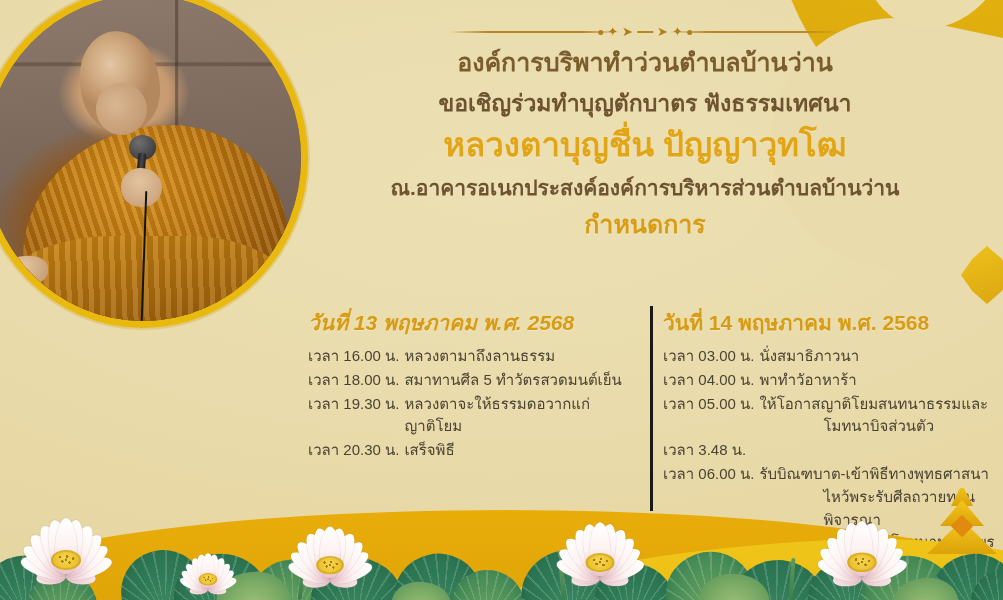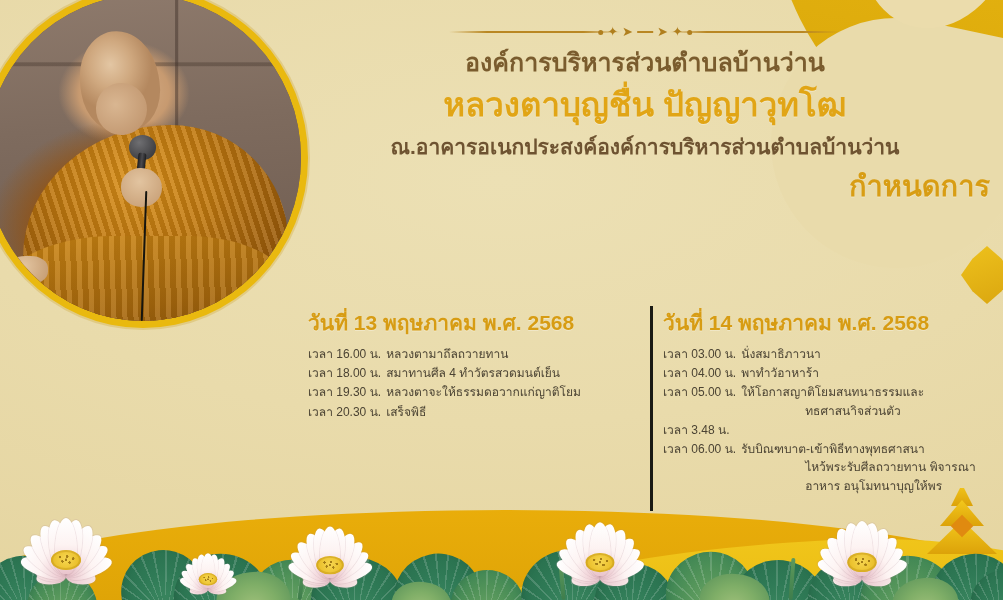--- a/index.html
+++ b/index.html
@@ -193,48 +193,47 @@
   .monk-name{
     font-size:33px; font-weight:bold; color:#e1a516; line-height:1.35;
     margin-top:3px;
     text-shadow:0 1px 0 rgba(255,255,255,.3);
   }
   .venue{
     font-size:21px; font-weight:bold; color:#6e5331; line-height:1.45;
     margin-top:5px;
   }
   .agenda-word{
-    font-size:29px; font-weight:bold; color:#d89d14; line-height:1.3;
+    font-size:25px; font-weight:bold; color:#d89d14; line-height:1.3;
     margin-top:5px;
     text-shadow:0 1px 0 rgba(255,255,255,.3);
-    text-align:right;
   }
 
   
   .schedule{
     position:absolute; left:290px; top:306px; width:713px;
     display:flex;
   }
   .col{ position:relative; }
   .col-left{ width:355px; padding-right:16px; }
   .col-right{ width:358px; padding-left:18px; }
   .vsep{
     position:absolute; left:650px; top:306px;
     width:3px; height:205px;
     background:#1a1a14;
   }
   .day-head{
     font-size:21px; font-weight:bold; color:#d79c13;
     margin-bottom:6px;
     text-shadow:0 1px 0 rgba(255,255,255,.3);
   }
-  .col-left .day-head{ padding-left:18px; }
+  .col-left .day-head{ padding-left:18px;font-style:italic; }
   .items{ list-style:none; }
   .items li{
-    font-size:12px; color:#4b4333; line-height:1.52;
+    font-size:15px; color:#4b4333; line-height:1.52;
     margin-bottom:1px;
     display:flex;
   }
   .items li .t{ white-space:nowrap; flex:0 0 auto; }
   .items li .d{ padding-left:5px; }
   .items li .cont{ display:block; }
   .col-left .items li{ padding-left:18px; }
   .items li .cont .ln{ display:block; padding-left:64px; }
 
   
@@ -362,39 +361,40 @@
         <span class="dot"></span>
         <span>✦</span>
         <span>➤</span>
         <span class="dash"></span>
         <span>➤</span>
         <span>✦</span>
         <span class="dot"></span>
       </span>
     </div>
 
-    <div class="sub1">องค์การบริหารส่วนตำบลบ้านว่าน</div>
+    <div class="sub1">องค์การบริพาทำว่วนตำบลบ้านว่าน</div>
+    <div class="sub2">ขอเชิญร่วมทำบุญตักบาตร ฟังธรรมเทศนา</div>
     <div class="monk-name">หลวงตาบุญชื่น ปัญญาวุทโฒ</div>
     <div class="venue">ณ.อาคารอเนกประสงค์องค์การบริหารส่วนตำบลบ้านว่าน</div>
     <div class="agenda-word">กำหนดการ</div>
   </div>
 
   <div class="vsep"></div>
   <div class="schedule">
 
     <div class="col col-left">
       <div class="day-head">วันที่ 13 พฤษภาคม พ.ศ. 2568</div>
       <ul class="items" id="list-day1">
           <li>
             <span class="t">เวลา 16.00 น.</span>
-            <span class="d cont"><span>หลวงตามาถึลถวายทาน</span></span>
+            <span class="d cont"><span>หลวงตามาถึงลานธรรม</span></span>
           </li>
           <li>
             <span class="t">เวลา 18.00 น.</span>
-            <span class="d cont"><span>สมาทานศีล 4 ทำวัตรสวดมนต์เย็น</span></span>
+            <span class="d cont"><span>สมาทานศีล 5 ทำวัตรสวดมนต์เย็น</span></span>
           </li>
           <li>
             <span class="t">เวลา 19.30 น.</span>
             <span class="d cont"><span>หลวงตาจะให้ธรรมดอวากแก่ญาติโยม</span></span>
           </li>
           <li>
             <span class="t">เวลา 20.30 น.</span>
             <span class="d cont"><span>เสร็จพิธี</span></span>
           </li>
         </ul>
@@ -406,21 +406,21 @@
           <li>
             <span class="t">เวลา 03.00 น.</span>
             <span class="d cont"><span>นั่งสมาธิภาวนา</span></span>
           </li>
           <li>
             <span class="t">เวลา 04.00 น.</span>
             <span class="d cont"><span>พาทำวัอาหาร้า</span></span>
           </li>
           <li>
             <span class="t">เวลา 05.00 น.</span>
-            <span class="d cont"><span>ให้โอกาสญาติโยมสนทนาธรรมและ</span><span class="ln">ทธศาสนาิจส่วนตัว</span></span>
+            <span class="d cont"><span>ให้โอกาสญาติโยมสนทนาธรรมและ</span><span class="ln">โมทนาบิจส่วนตัว</span></span>
           </li>
           <li>
             <span class="t">เวลา 3.48 น.</span>
           </li>
           <li>
             <span class="t">เวลา 06.00 น.</span>
             <span class="d cont"><span>รับบิณฑบาต-เข้าพิธีทางพุทธศาสนา</span><span class="ln">ไหว้พระรับศีลถวายทาน พิจารณา</span><span class="ln">อาหาร อนุโมทนาบุญให้พร</span></span>
           </li>
         </ul>
     </div>

